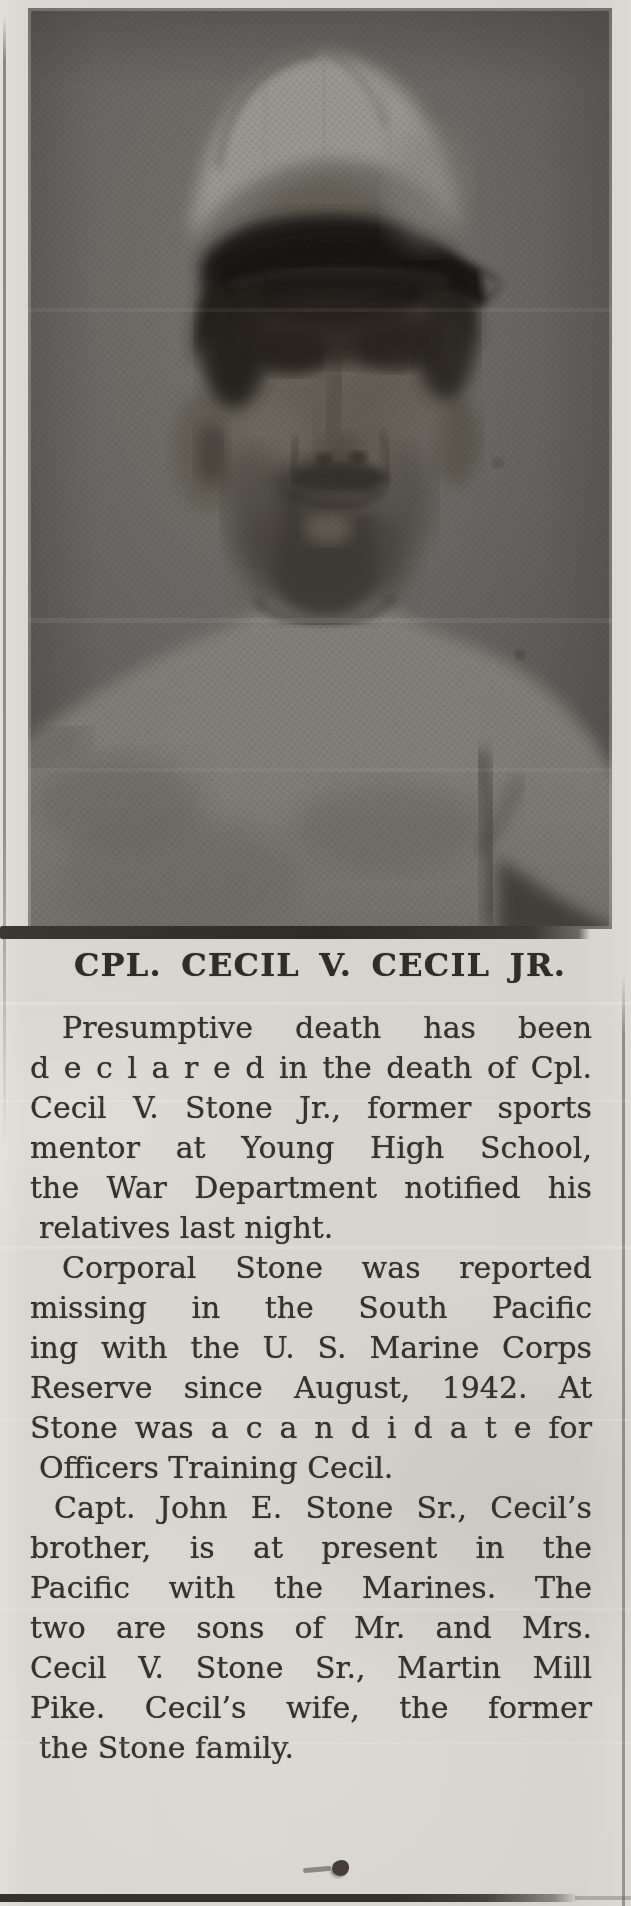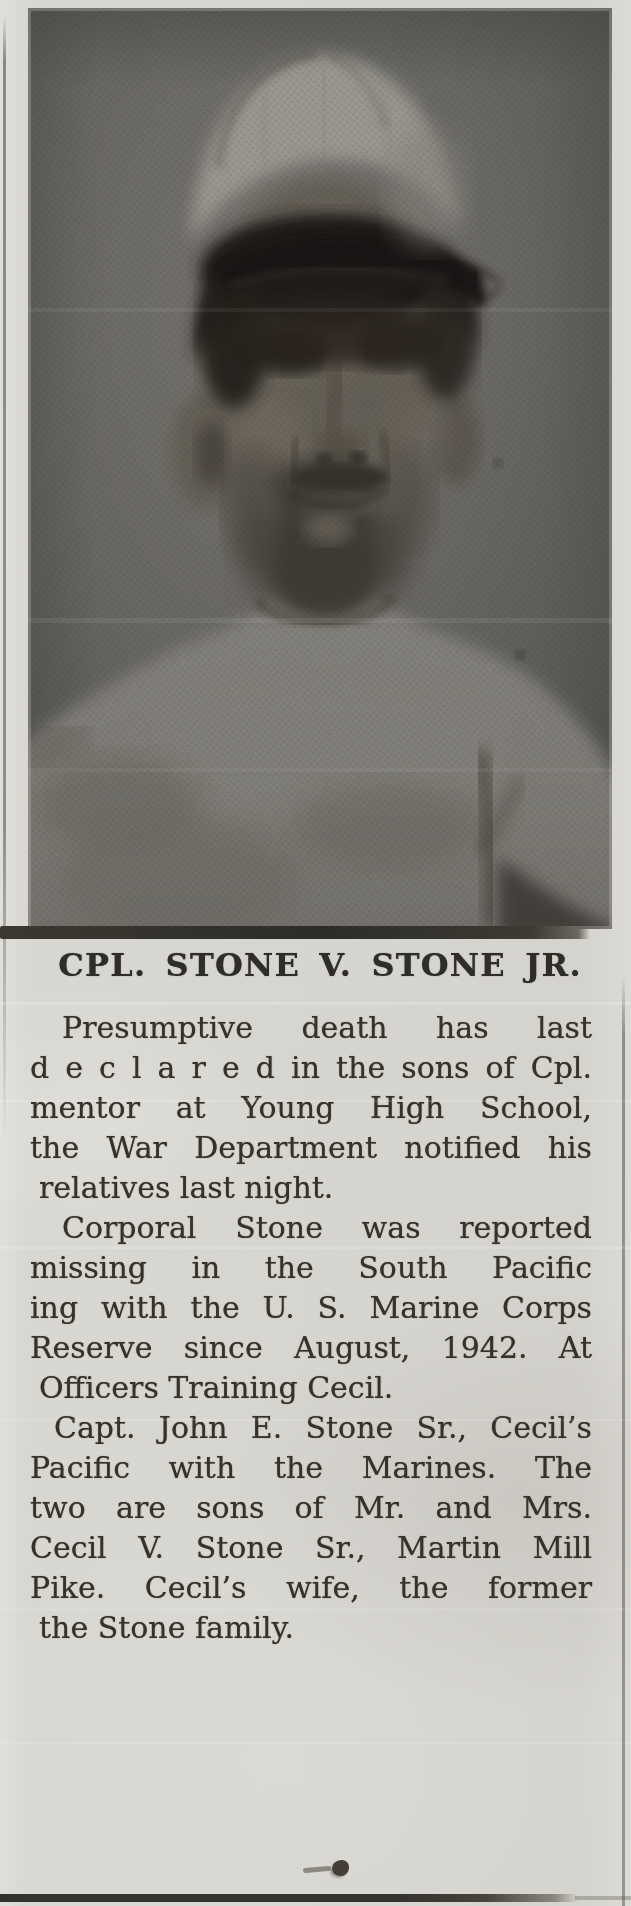--- a/index.html
+++ b/index.html
@@ -170,39 +170,42 @@
       <rect width="584" height="921" filter="url(#grain)" opacity="0.28"></rect>
       <rect y="300" width="584" height="4" fill="#ffffff" opacity=".06"></rect>
       <rect y="610" width="584" height="5" fill="#ffffff" opacity=".07"></rect>
       <rect y="760" width="584" height="4" fill="#ffffff" opacity=".05"></rect>
       <rect x="1.5" y="1.5" width="581" height="918" fill="none" stroke="#c9c6bf" stroke-width="3" opacity=".3"></rect>
     </svg>
   </figure>
 
   <div class="photo-bar"></div>
 
-  <div class="caption">CPL. STONE V. STONE JR.</div>
+  <div class="caption">CPL. CECIL V. CECIL JR.</div>
 
   <div class="article">
       <div class="para">
-        <div class="line first">Presumptive death has last</div>
-        <div class="line">d e c l a r e d in the sons of Cpl.</div>
+        <div class="line first">Presumptive death has been</div>
+        <div class="line">d e c l a r e d in the death of Cpl.</div>
+        <div class="line">Cecil V. Stone Jr., former sports</div>
         <div class="line">mentor at Young High School,</div>
         <div class="line">the War Department notified his</div>
         <div class="line last">relatives last night.</div>
       </div>
       <div class="para">
         <div class="line first">Corporal Stone was reported</div>
         <div class="line">missing in the South Pacific</div>
         <div class="line">ing with the U. S. Marine Corps</div>
         <div class="line">Reserve since August, 1942. At</div>
+        <div class="line">Stone was a c a n d i d a t e for</div>
         <div class="line last">Officers Training Cecil.</div>
       </div>
       <div class="para">
         <div class="line first">Capt. John E. Stone Sr., Cecil’s</div>
+        <div class="line">brother, is at present in the</div>
         <div class="line">Pacific with the Marines. The</div>
         <div class="line">two are sons of Mr. and Mrs.</div>
         <div class="line">Cecil V. Stone Sr., Martin Mill</div>
         <div class="line">Pike. Cecil’s wife, the former</div>
         <div class="line last">the Stone family.</div>
       </div>
     </div>
 
   <div class="streak" style="top:1002px;height:3px;opacity:.8"></div>
   <div class="streak" style="top:1100px;height:2px;opacity:.6"></div>

